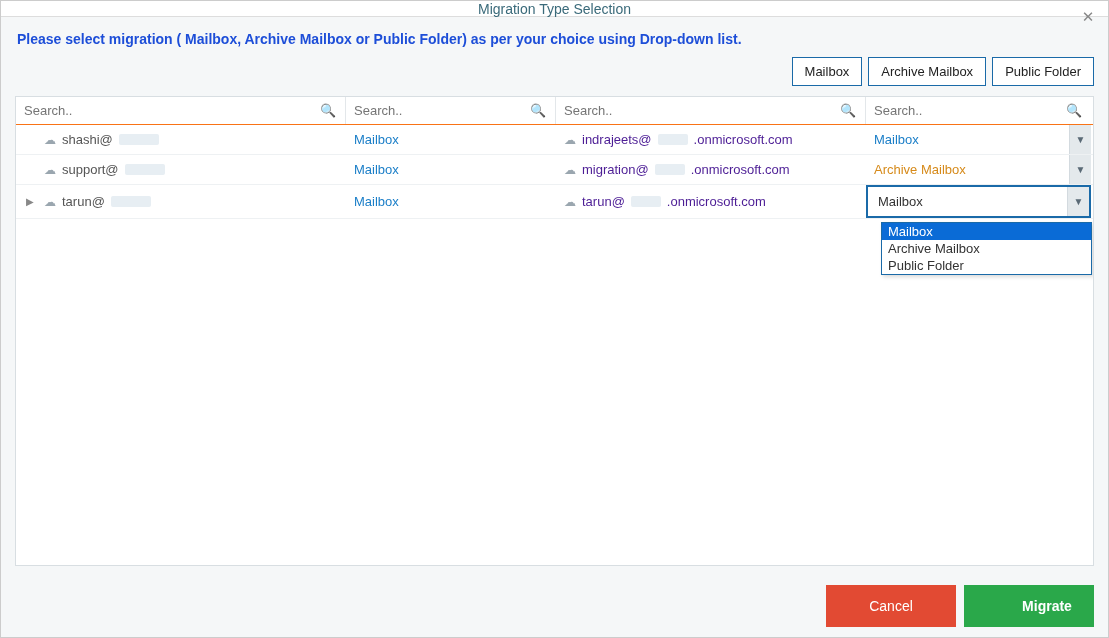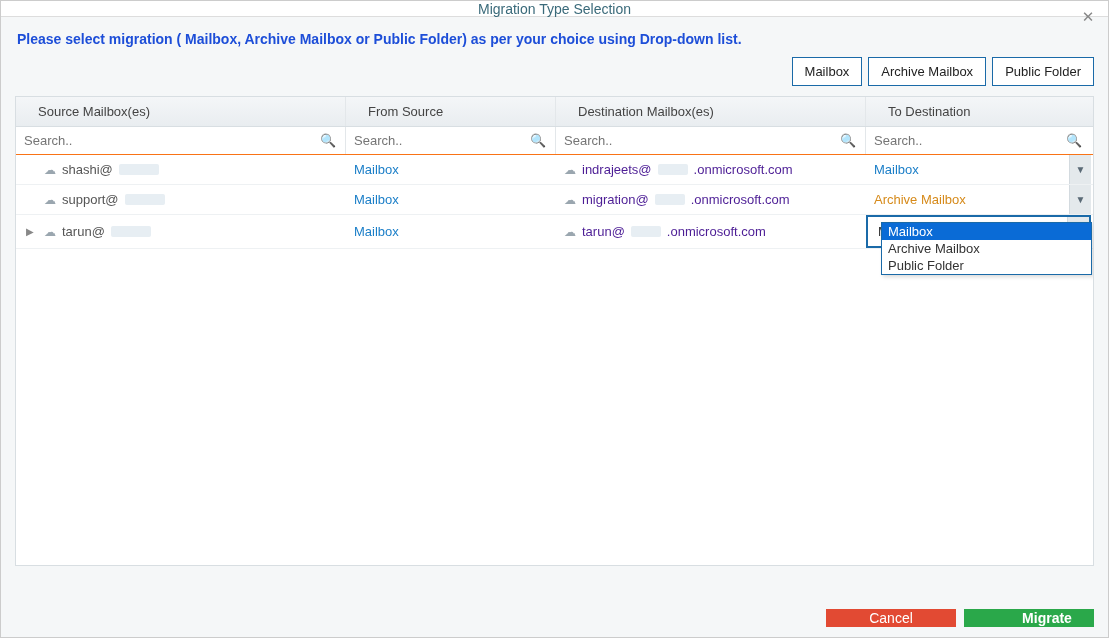--- a/index.html
+++ b/index.html
@@ -28,21 +28,21 @@
   .link-green { color: #4c1d95; }
   .link-orange { color: #d68a1a; }
   .td.dest-type { position: relative; padding-right: 26px; }
   .dd-arrow { position: absolute; right: 0; top: 0; width: 22px; height: 100%; background: #e4e9ec; border-left: 1px solid #d3dadf; display: flex; align-items: center; justify-content: center; color: #5a6a76; cursor: pointer; font-size: 10px; }
   .dd-open { border: 2px solid #1a6aa8; }
   .dd-open .val { color: #333; padding-left: 2px; }
   .dropdown-list { position: absolute; left: 865px; top: 125px; width: 211px; background: #fff; border: 1px solid #1a6aa8; z-index: 10; box-shadow: 2px 2px 4px rgba(0,0,0,0.15); }
   .dropdown-list .opt { padding: 1px 6px; font-size: 13px; cursor: pointer; }
   .dropdown-list .opt.selected { background: #0a6bd6; color: #fff; }
   .footer { position: absolute; bottom: 10px; right: 14px; display: flex; gap: 8px; }
-  .btn { width: 130px; height: 18px; border: none; color: #fff; font-size: 14px; cursor: pointer; }
+  .btn { width: 130px; height: 42px; border: none; color: #fff; font-size: 14px; cursor: pointer; }
   .btn-cancel { background: #e24a33; }
   .btn-migrate { background: #2aa84a; font-weight: bold; padding-left: 36px; }
   .redact { display: inline-block; background: #e7eef3; border-radius: 2px; height: 11px; vertical-align: middle; }
 </style>
 </head>
 <body>
 
 <div class="dialog">
   <div class="titlebar">
     <span>Migration Type Selection</span>
@@ -51,26 +51,20 @@
 
   <div class="instruction">Please select migration ( Mailbox, Archive Mailbox or Public Folder) as per your choice using Drop-down list.</div>
 
   <div class="filter-buttons">
     <button class="filter-btn">Mailbox</button>
     <button class="filter-btn">Archive Mailbox</button>
     <button class="filter-btn">Public Folder</button>
   </div>
 
   <div class="table-wrap">
-    <div class="thead">
-      <div class="th">Source Mailbox(es)</div>
-      <div class="th">From Source</div>
-      <div class="th">Destination Mailbox(es)</div>
-      <div class="th">To Destination</div>
-    </div>
     <div class="searchrow">
       <div class="searchcell"><input placeholder="Search.." style=""><span class="mag">🔍</span></div>
       <div class="searchcell"><input placeholder="Search.." style=""><span class="mag">🔍</span></div>
       <div class="searchcell"><input placeholder="Search.." style=""><span class="mag">🔍</span></div>
       <div class="searchcell"><input placeholder="Search.." style=""><span class="mag">🔍</span></div>
     </div>
 
     <div id="rows-container">
         <div class="trow">
           <div class="td source">

